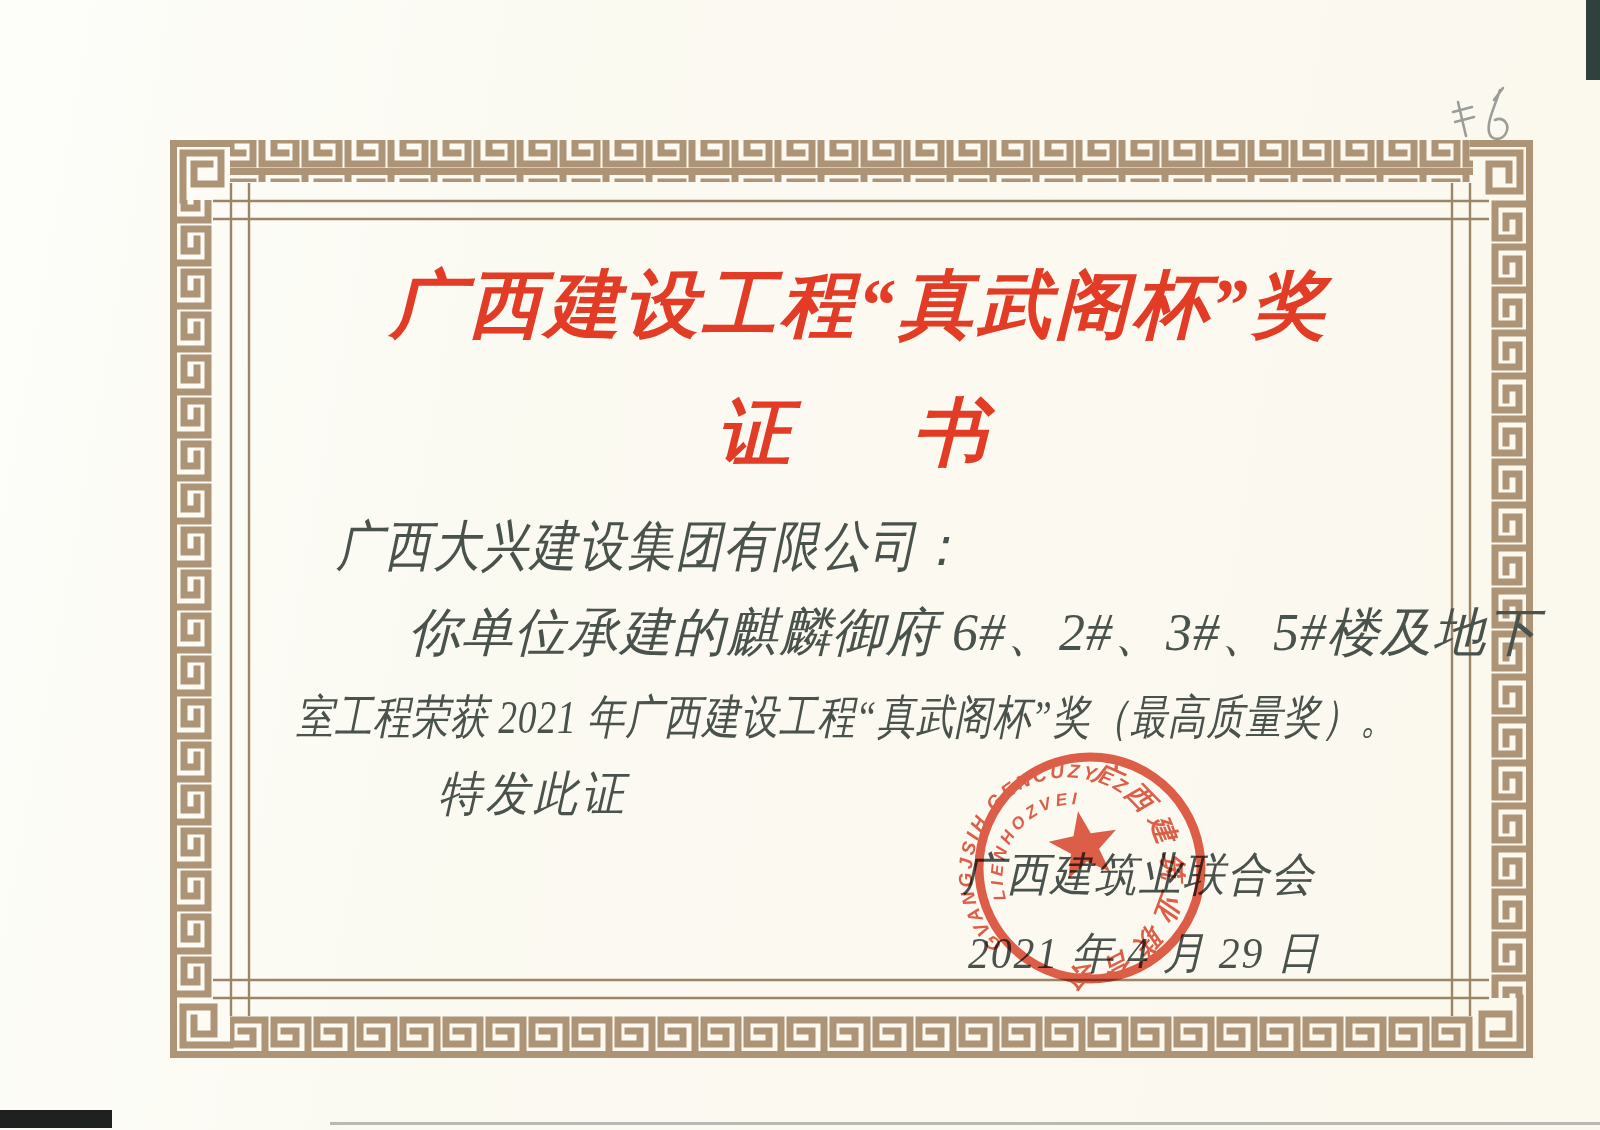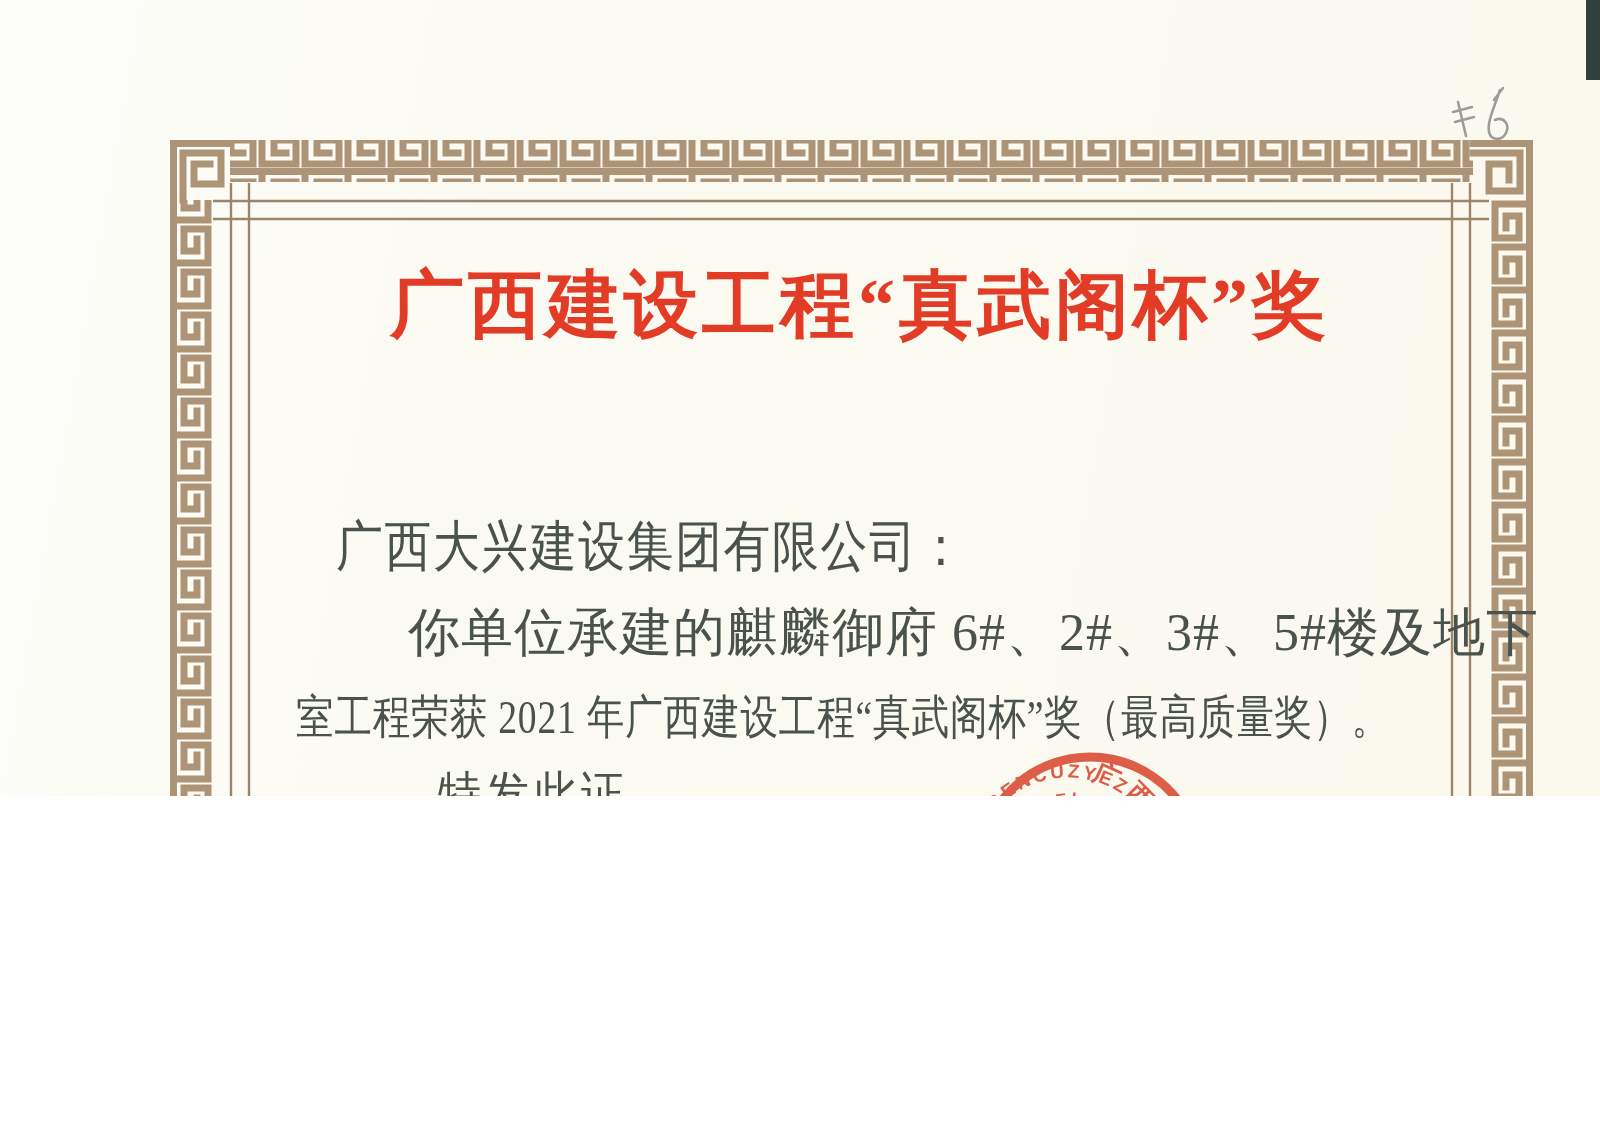--- a/index.html
+++ b/index.html
@@ -1,20 +1,21 @@
 <!DOCTYPE html>
 <html style="--title_red: #e23b26; --body_ink: #49524c; --border_brown: #ad9476; --frame_line: #9c8566; --seal_red: #dd4a33; --paper: #fbf9ee;"><head>
 <meta charset="utf-8">
 <style>
   html,body{margin:0;padding:0;}
   body{background:#ffffff;}
   .page{
-    position:relative; width:1600px; height:796px; overflow:hidden;
+    position:relative; width:1600px; height:1130px; overflow:hidden;
     background:linear-gradient(100deg,#fdfdfa 0%,#fbfaf2 30%,#fbf9ee 100%);
     font-family:"Liberation Serif","DejaVu Serif",serif;
+    font-style:italic;
   }
   .abs{position:absolute;}
   svg{display:block;}
   
   .title{
     left:170px; top:256px; width:1380px; text-align:center;
     font-size:74px; font-weight:700; letter-spacing:4px;
     color:var(--title_red,#e23b26); white-space:nowrap;
   }
   .subtitle{
@@ -78,20 +79,23 @@
     <use href="#cornerTL" transform="translate(1533,1058) rotate(180)"></use>
     <use href="#cornerTL" transform="translate(170,1058) rotate(270)"></use>
 
     <g stroke="#9c8566" stroke-width="2.4">
       <path d="M213 201 H1489 M213 219 H1489 M213 980 H1489 M213 998 H1489"></path>
       <path d="M231 183 V1016 M249 183 V1016 M1452 183 V1016 M1470 183 V1016"></path>
     </g>
   </svg>
 
   <div class="abs title">广西建设工程“真武阁杯”奖</div>
+  <div class="abs subtitle">
+    <span class="ch">证</span><span class="ch">书</span>
+  </div>
 
   <div class="abs ink recipient">广西大兴建设集团有限公司：</div>
   <div class="abs ink bodyline1">你单位承建的麒麟御府 6#、2#、3#、5#楼及地下</div>
   <div class="abs ink bodyline2">室工程荣获 2021 年广西建设工程“真武阁杯”奖（最高质量奖）。</div>
   <div class="abs ink closing">特发此证</div>
 
   <div class="abs ink issuer">广西建筑业联合会</div>
   <div class="abs ink dateline">2021 年 4 月 29 日</div>
 
   <svg class="abs seal" width="268" height="268" viewBox="0 0 268 268">

